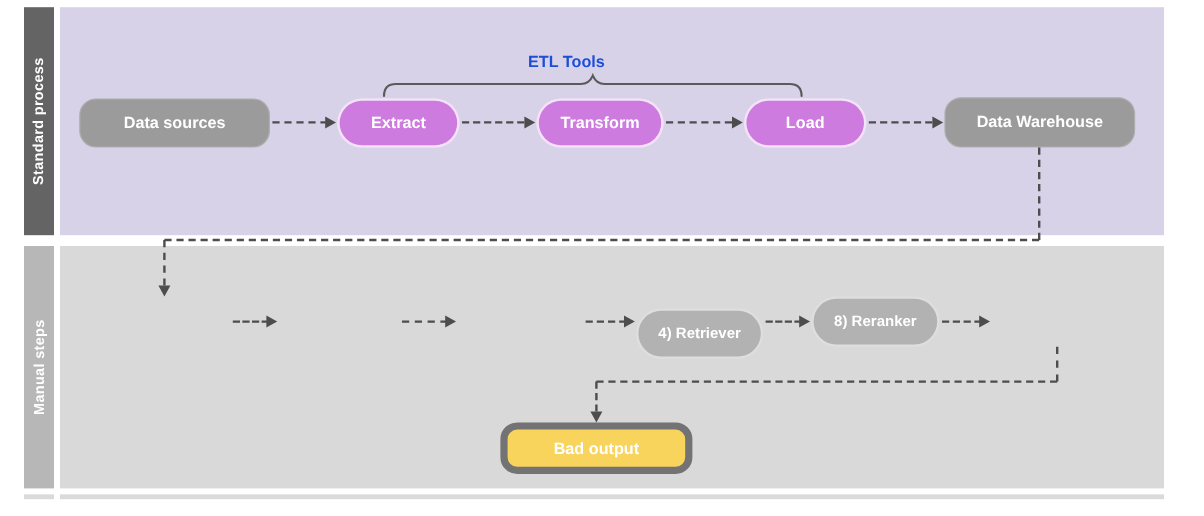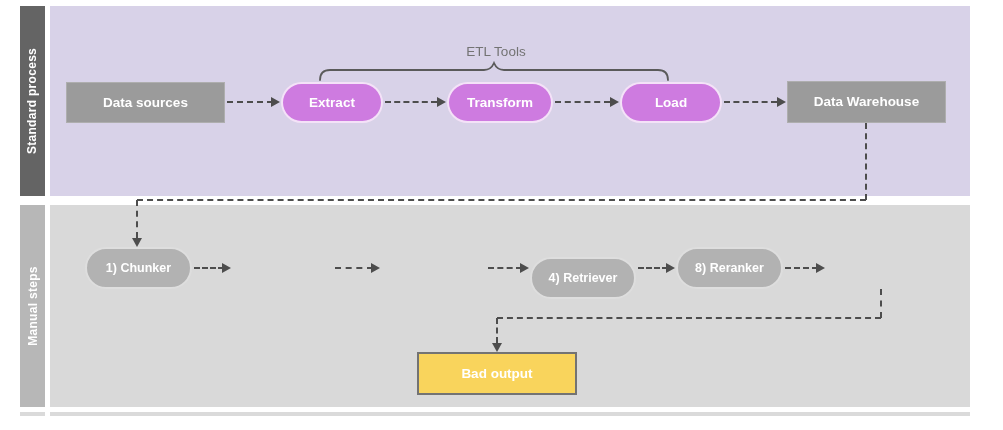--- a/index.html
+++ b/index.html
@@ -20,25 +20,26 @@
   .band-top{position:absolute;left:50px;top:6px;width:920px;height:190px;background:#d8d2e8;}
   .band-bottom{position:absolute;left:50px;top:205px;width:920px;height:202px;background:#d9d9d9;}
   .strip{position:absolute;top:412px;height:4px;background:#dadada;}
   .strip-side{left:20px;width:25px;}
   .strip-main{left:50px;width:920px;}
   
   .node{
     position:absolute;display:flex;align-items:center;justify-content:center;
     color:#ffffff;font-weight:bold;text-align:center;line-height:1.15;
     box-sizing:border-box;
+    border-radius:14px;
   }
   .gray-box{background:#9b9b9b;border:1px solid #aeaeae;font-size:13.5px;}
   .purple-pill{background:#ce7be0;border:2px solid rgba(255,255,255,.78);border-radius:22px;font-size:13.5px;}
   .gray-pill{background:#b2b2b2;border:2px solid #dedede;border-radius:22px;font-size:12.5px;padding:0 8px;}
-  .yellow-box{background:#f9d45c;border:2px solid #737373;font-size:13.5px;}
+  .yellow-box{background:#f9d45c;border:6px solid #737373;font-size:13.5px;}
   
   .n-datasources{left:66px;top:82px;width:159px;height:41px;}
   .n-extract{left:281px;top:82px;width:102px;height:41px;}
   .n-transform{left:447px;top:82px;width:106px;height:41px;}
   .n-load{left:620px;top:82px;width:102px;height:41px;}
   .n-warehouse{left:787px;top:81px;width:159px;height:42px;}
   
   .n-chunker{left:85px;top:247px;width:107px;height:42px;}
   .n-vector{left:232px;top:247px;width:101px;height:42px;}
   .n-rewriter{left:381px;top:247px;width:105px;height:42px;}
@@ -54,22 +55,22 @@
     border-top:5px solid transparent;border-bottom:5px solid transparent;
     border-left:9px solid #4d4d4d;
   }
   .head-down{
     position:absolute;width:0;height:0;
     border-left:5px solid transparent;border-right:5px solid transparent;
     border-top:9px solid #4d4d4d;
   }
   
   .etl-label{
-    position:absolute;left:416px;top:44px;width:160px;text-align:center;
-    color:#737373;font-weight:normal;font-size:13.5px;
+    position:absolute;left:392px;top:44px;width:160px;text-align:center;
+    color:#1d4ed8;font-weight:bold;font-size:13.5px;
   }
   .etl-bracket{position:absolute;left:316px;top:60px;}
 </style>
 </head>
 <body>
 
 <div class="canvas">
 
   <div class="lane-sidebar sidebar-top">
     <span class="vtext">Standard process</span>
@@ -105,21 +106,20 @@
   <div class="head-right" style="left:610px;top:97px;"></div>
 
   <div class="dash-h" style="left:724px;top:101px;width:53px;"></div>
   <div class="head-right" style="left:777px;top:97px;"></div>
 
   <div class="dash-v" style="left:865px;top:123px;height:77px;"></div>
   <div class="dash-h" style="left:137px;top:199px;width:729px;"></div>
   <div class="dash-v" style="left:136px;top:200px;height:38px;"></div>
   <div class="head-down" style="left:132px;top:238px;"></div>
 
-  <div class="node gray-pill n-chunker">1) Chunker</div>
   <div class="node gray-pill n-retriever">4) Retriever</div>
   <div class="node gray-pill n-reranker">8) Reranker</div>
 
   <div class="dash-h" style="left:194px;top:267px;width:30px;"></div>
   <div class="head-right" style="left:222px;top:263px;"></div>
 
   <div class="dash-h" style="left:335px;top:267px;width:38px;"></div>
   <div class="head-right" style="left:371px;top:263px;"></div>
 
   <div class="dash-h" style="left:488px;top:267px;width:34px;"></div>

